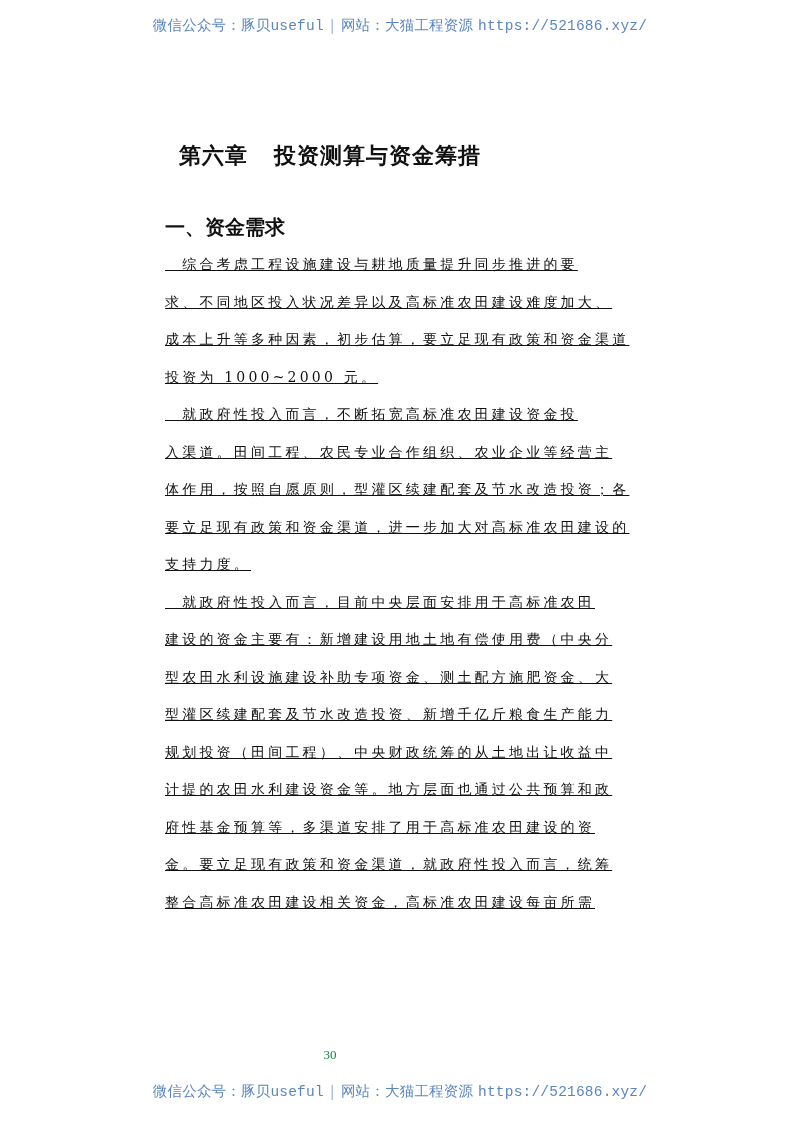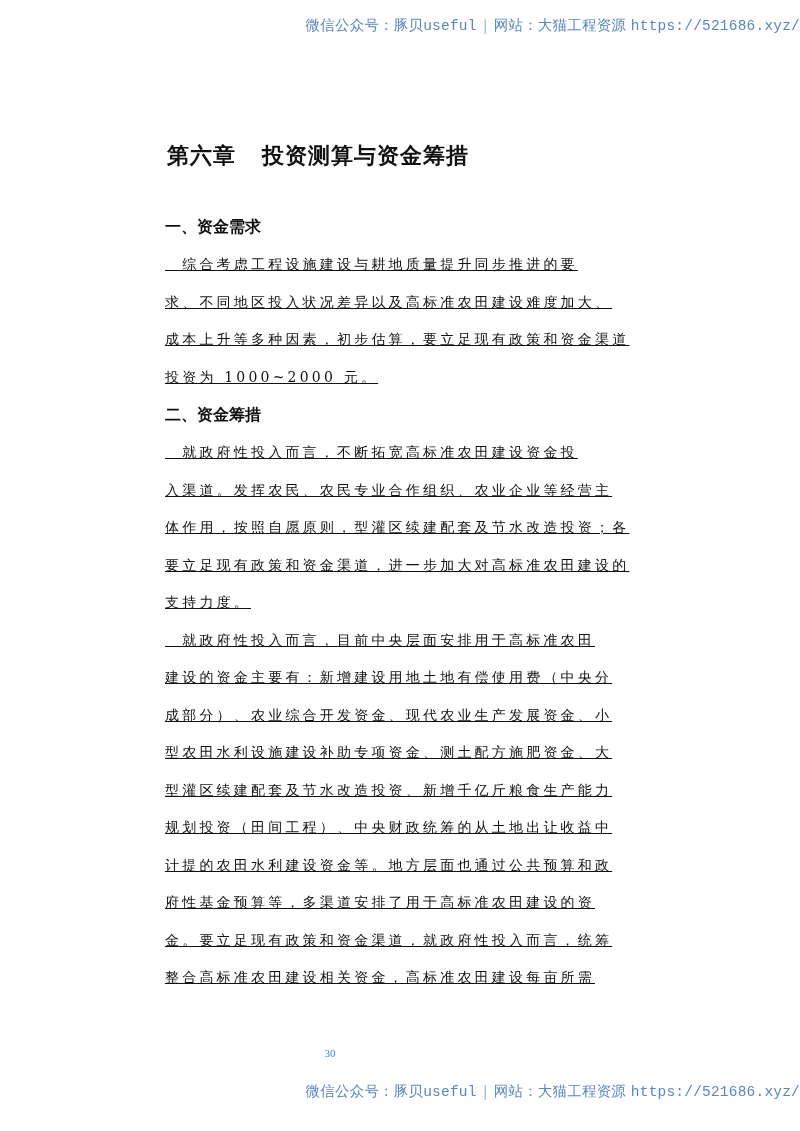--- a/index.html
+++ b/index.html
@@ -1,35 +1,35 @@
 <!DOCTYPE html>
 <html><head>
 <meta charset="utf-8">
 <style>
   html, body { margin:0; padding:0; background:#ffffff; }
   body { width:800px; height:1131px; position:relative; overflow:hidden;
          font-family:"DejaVu Serif","Liberation Serif",serif; color:#111; }
-  .watermark { position:absolute; left:0; width:800px; text-align:right;
+  .watermark { position:absolute; left:0; width:800px; text-align:center;
                font-size:14.5px; color:#5a86c0; letter-spacing:0.2px; white-space:nowrap; }
   .watermark .mono { font-family:"Liberation Mono","DejaVu Sans Mono",monospace; }
   .watermark .sep { color:#9ab3d6; margin:0 6px; }
   #wm-top { top:16px; }
   #wm-bottom { top:1082px; }
-  .title { position:absolute; top:141px; left:0; width:636px; text-align:center;
+  .title { position:absolute; top:141px; left:12px; width:636px; text-align:center;
            font-family:"DejaVu Sans","Liberation Sans",sans-serif; font-weight:bold;
            font-size:22px; letter-spacing:1px; color:#111; }
   .title .gap { display:inline-block; width:26px; }
   .content { position:absolute; left:165px; top:208px; width:520px; }
   .h2 { font-family:"DejaVu Sans","Liberation Sans",sans-serif; font-weight:bold;
-        font-size:16px; line-height:38px; height:38px; margin:0; color:#111; }
+        font-size:20px; line-height:38px; height:38px; margin:0; color:#111; }
   .p { font-size:14px; line-height:37.5px; text-align:justify; text-align-last:left;
        text-indent:0; margin:0; letter-spacing:3.2px; color:#111;text-decoration:underline; }
   .p .line { display:block; white-space:nowrap; }
   .page-number { position:absolute; top:1047px; left:0; width:660px; text-align:center;
-                 font-family:"Liberation Serif","DejaVu Serif",serif; font-size:11px; color:#3b82f6; }
+                 font-family:"Liberation Serif","DejaVu Serif",serif; font-size:13px; color:#15803d; }
 </style>
 </head>
 <body>
 
 <div class="watermark" id="wm-top">
   <span>微信公众号：豚贝</span><span class="mono">useful</span><span class="sep">|</span><span>网站：大猫工程资源</span> <span class="mono">https://521686.xyz/</span>
 </div>
 
 <div class="title">
   <span>第六章</span><span class="gap"></span><span>投资测算与资金筹措</span>
@@ -37,32 +37,30 @@
 
 <div class="content">
   <h2 class="h2">一、资金需求</h2>
   <p class="p">
     <span class="line">　综合考虑工程设施建设与耕地质量提升同步推进的要</span>
     <span class="line">求、不同地区投入状况差异以及高标准农田建设难度加大、</span>
     <span class="line">成本上升等多种因素，初步估算，要立足现有政策和资金渠道</span>
     <span class="line">投资为 1000~2000 元。</span>
   </p>
 
-  <h2 class="h2">二、资金筹措</h2>
   <p class="p">
     <span class="line">　就政府性投入而言，不断拓宽高标准农田建设资金投</span>
-    <span class="line">入渠道。发挥农民、农民专业合作组织、农业企业等经营主</span>
+    <span class="line">入渠道。田间工程、农民专业合作组织、农业企业等经营主</span>
     <span class="line">体作用，按照自愿原则，型灌区续建配套及节水改造投资；各</span>
     <span class="line">要立足现有政策和资金渠道，进一步加大对高标准农田建设的</span>
     <span class="line">支持力度。</span>
   </p>
   <p class="p">
     <span class="line">　就政府性投入而言，目前中央层面安排用于高标准农田</span>
     <span class="line">建设的资金主要有：新增建设用地土地有偿使用费（中央分</span>
-    <span class="line">成部分）、农业综合开发资金、现代农业生产发展资金、小</span>
     <span class="line">型农田水利设施建设补助专项资金、测土配方施肥资金、大</span>
     <span class="line">型灌区续建配套及节水改造投资、新增千亿斤粮食生产能力</span>
     <span class="line">规划投资（田间工程）、中央财政统筹的从土地出让收益中</span>
     <span class="line">计提的农田水利建设资金等。地方层面也通过公共预算和政</span>
     <span class="line">府性基金预算等，多渠道安排了用于高标准农田建设的资</span>
     <span class="line">金。要立足现有政策和资金渠道，就政府性投入而言，统筹</span>
     <span class="line">整合高标准农田建设相关资金，高标准农田建设每亩所需</span>
   </p>
 </div>
 

